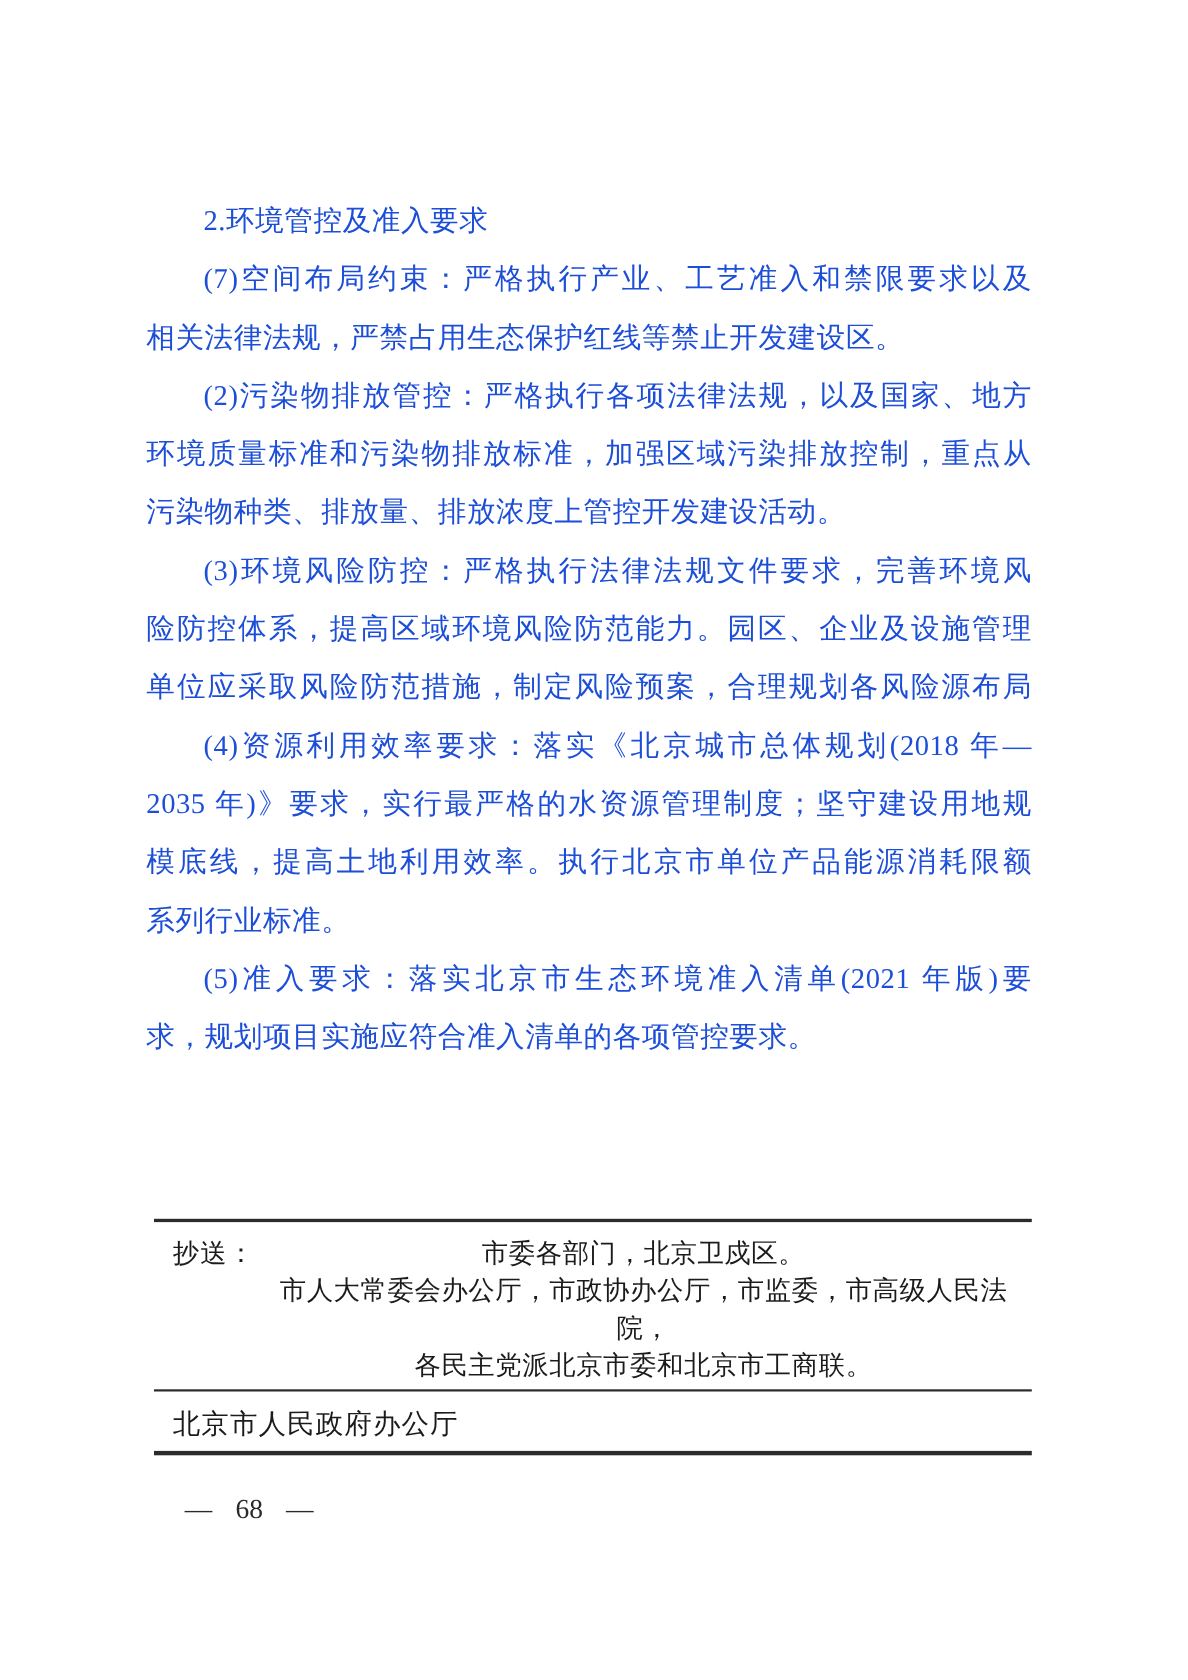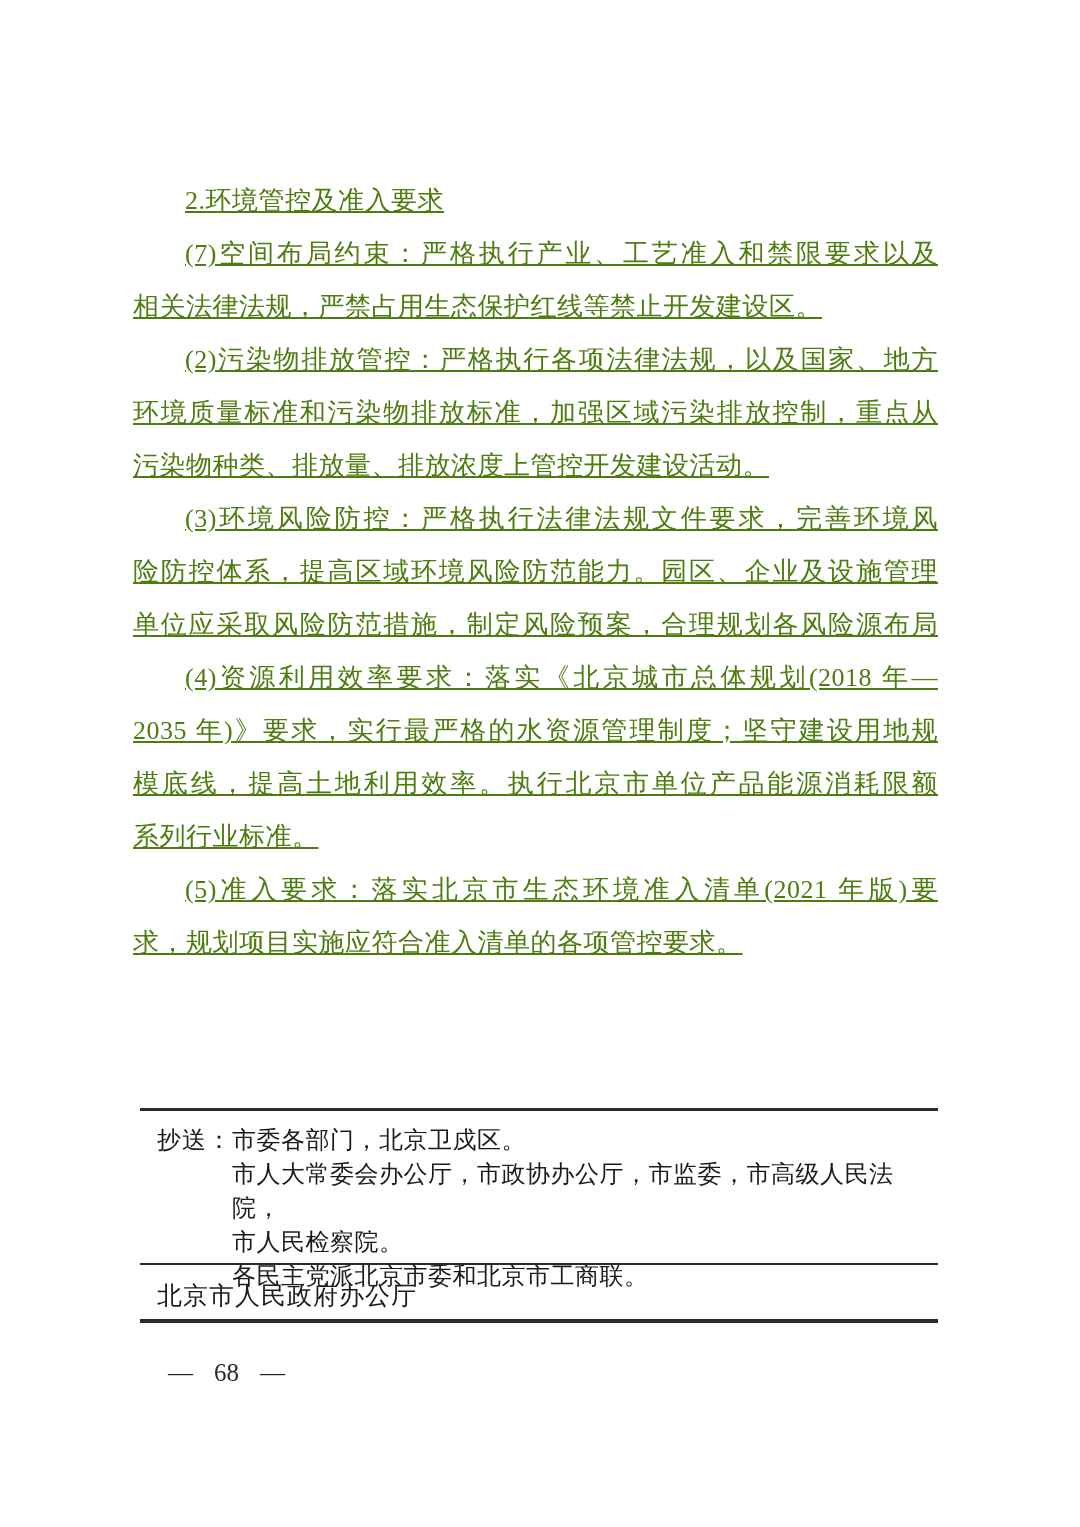--- a/index.html
+++ b/index.html
@@ -21,43 +21,42 @@
     left: 133px; top: 174px;
     width: 805px;
   }
   .bodyline {
     font-size: 26px;
     line-height: 53px;
     letter-spacing: 0.5px;
     white-space: nowrap;
     text-align: justify;
     text-align-last: justify;
-    color: #4d7c0f;
-    text-decoration: underline;
+    color: #1d4ed8;
   }
   .bodyline.nojust { text-align-last: left; white-space: normal; }
   .bodyline.indent { text-indent: 52px; }
   
   .rule { position: absolute; left: 140px; width: 798px; background: #2b2b2b; }
   .rule-a { top: 1108px; height: 2.5px; }
   .rule-b { top: 1263px; height: 1.5px; }
   .rule-c { top: 1319px; height: 3.5px; }
   
   .cc {
     position: absolute;
     left: 157px; top: 1123px;
     width: 781px;
     display: flex;
     align-items: flex-start;
     font-size: 24px;
     line-height: 34px;
   }
   .cc-label { flex: 0 0 auto; letter-spacing: 1px; }
   .cc-lines { flex: 1 1 auto; }
-  .cc-line { letter-spacing: 0.5px; }
+  .cc-line { letter-spacing: 0.5px; text-align: center; }
   
   .issuer-row {
     position: absolute;
     left: 157px; top: 1281px;
     width: 774px;
     display: flex;
     justify-content: space-between;
     font-size: 25px;
     line-height: 30px;
     letter-spacing: 1px;
@@ -100,21 +99,20 @@
     </div>
 
   <div class="rule rule-a"></div>
 
   <div class="cc">
     <div class="cc-label">抄送：</div>
     <div class="cc-lines" id="cc-lines">
 
     <div class="cc-line">市委各部门，北京卫戍区。</div>
         <div class="cc-line">市人大常委会办公厅，市政协办公厅，市监委，市高级人民法院，</div>
-        <div class="cc-line">市人民检察院。</div>
         <div class="cc-line">各民主党派北京市委和北京市工商联。</div>
       </div>
   </div>
 
   <div class="rule rule-b"></div>
 
   <div class="issuer-row">
     <span>北京市人民政府办公厅</span>
   </div>
 

